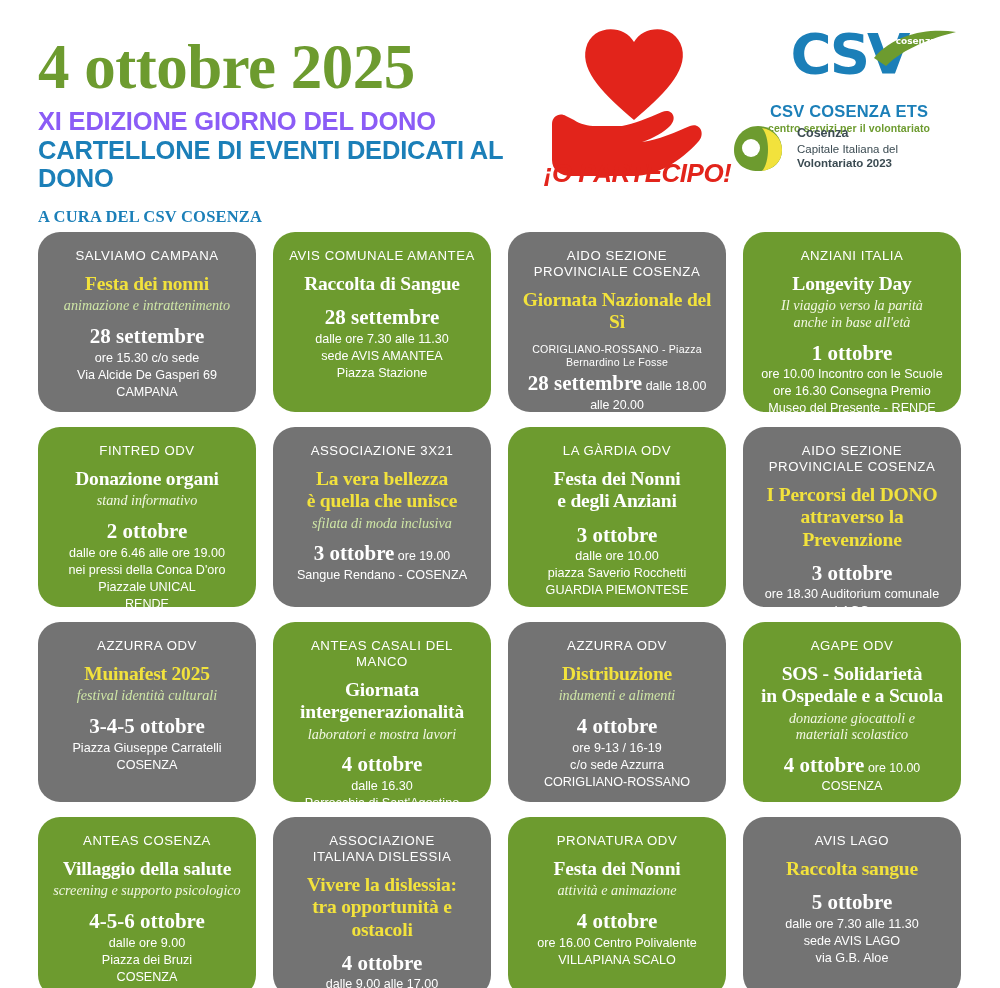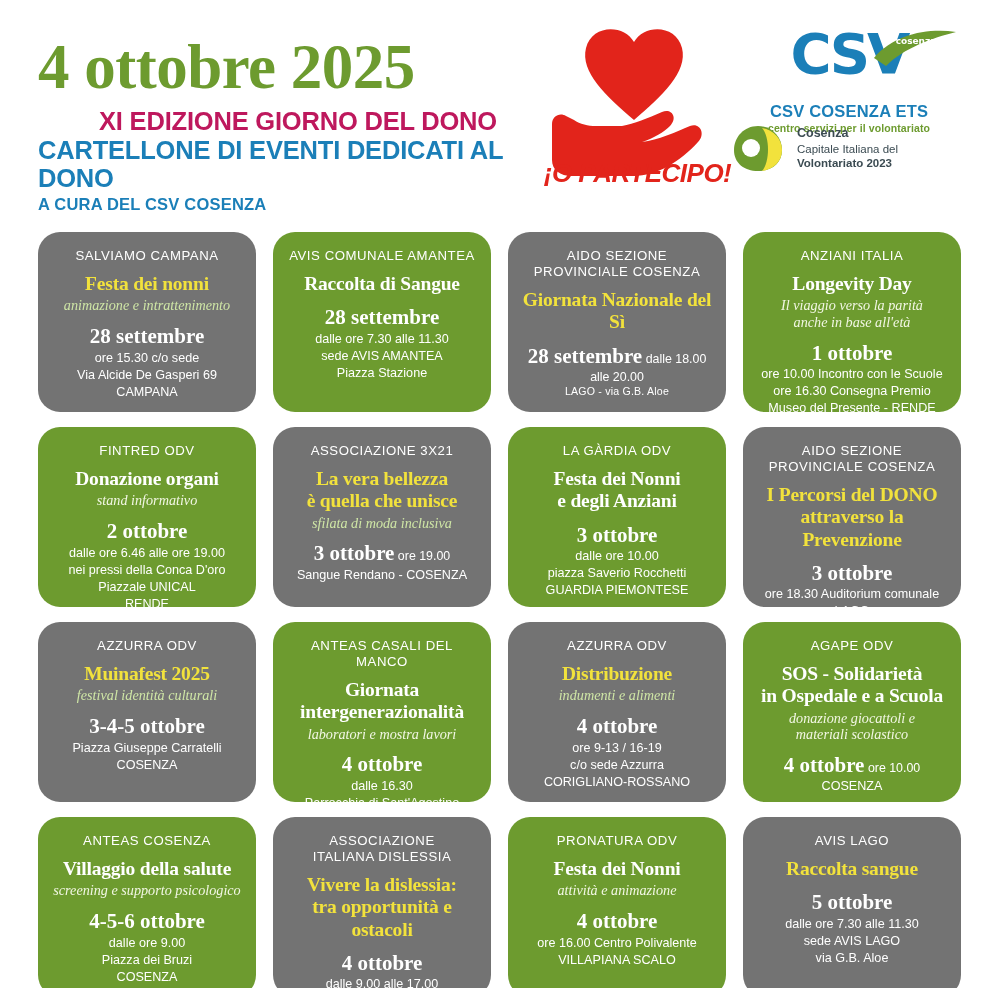--- a/index.html
+++ b/index.html
@@ -32,38 +32,38 @@
     font-weight: bold;
     font-size: 63px;
     line-height: 1.0;
     color: #6d9b2f;
     letter-spacing: -0.5px;
   }
   .hdr-l1 {
     margin-top: 8px;
     font-size: 25.5px;
     font-weight: bold;
-    color: #be185d;
+    color: #8b5cf6;
     letter-spacing: -0.2px;
     line-height: 1.12;
-    text-align: center;
   }
   .hdr-l2 {
     font-size: 25.5px;
     font-weight: bold;
     color: #1b7fb8;
     letter-spacing: -0.2px;
     line-height: 1.12;
   }
   .hdr-l3 {
-    margin-top: 2px;
+    margin-top: 14px;
     font-size: 16.5px;
     font-weight: bold;
     color: #1b7fb8;
     letter-spacing: 0.2px;
+    font-family: Liberation Serif, serif;
   }
 
   
   .hdr-heart {
     position: absolute;
     left: 530px; top: 20px;
     width: 210px; height: 175px;
   }
   .hdr-heart svg { display: block; }
   .hdr-slogan {
@@ -279,20 +279,21 @@
           <div class="d-bold">28 settembre</div>
           <div>dalle ore 7.30 alle 11.30</div>
           <div>sede AVIS AMANTEA</div>
           <div>Piazza Stazione</div>
         </div>
       </div>
       <div class="card blue">
         <div class="org">AIDO SEZIONE<br>PROVINCIALE COSENZA</div>
         <div class="title">Giornata Nazionale del Sì</div>
         <div class="details">
+          <div class="d-small">CORIGLIANO-ROSSANO - Piazza Bernardino Le Fosse</div>
           <div class="row-inline"><span class="d-bold">28 settembre</span><span class="d-after"> dalle 18.00 alle 20.00</span></div>
           <div class="d-small">LAGO - via G.B. Aloe</div>
         </div>
       </div>
       <div class="card green">
         <div class="org">ANZIANI ITALIA</div>
         <div class="title">Longevity Day</div>
         <div class="subtitle">Il viaggio verso la parità<br>anche in base all'età</div>
         <div class="details">
           <div class="d-bold">1 ottobre</div>

